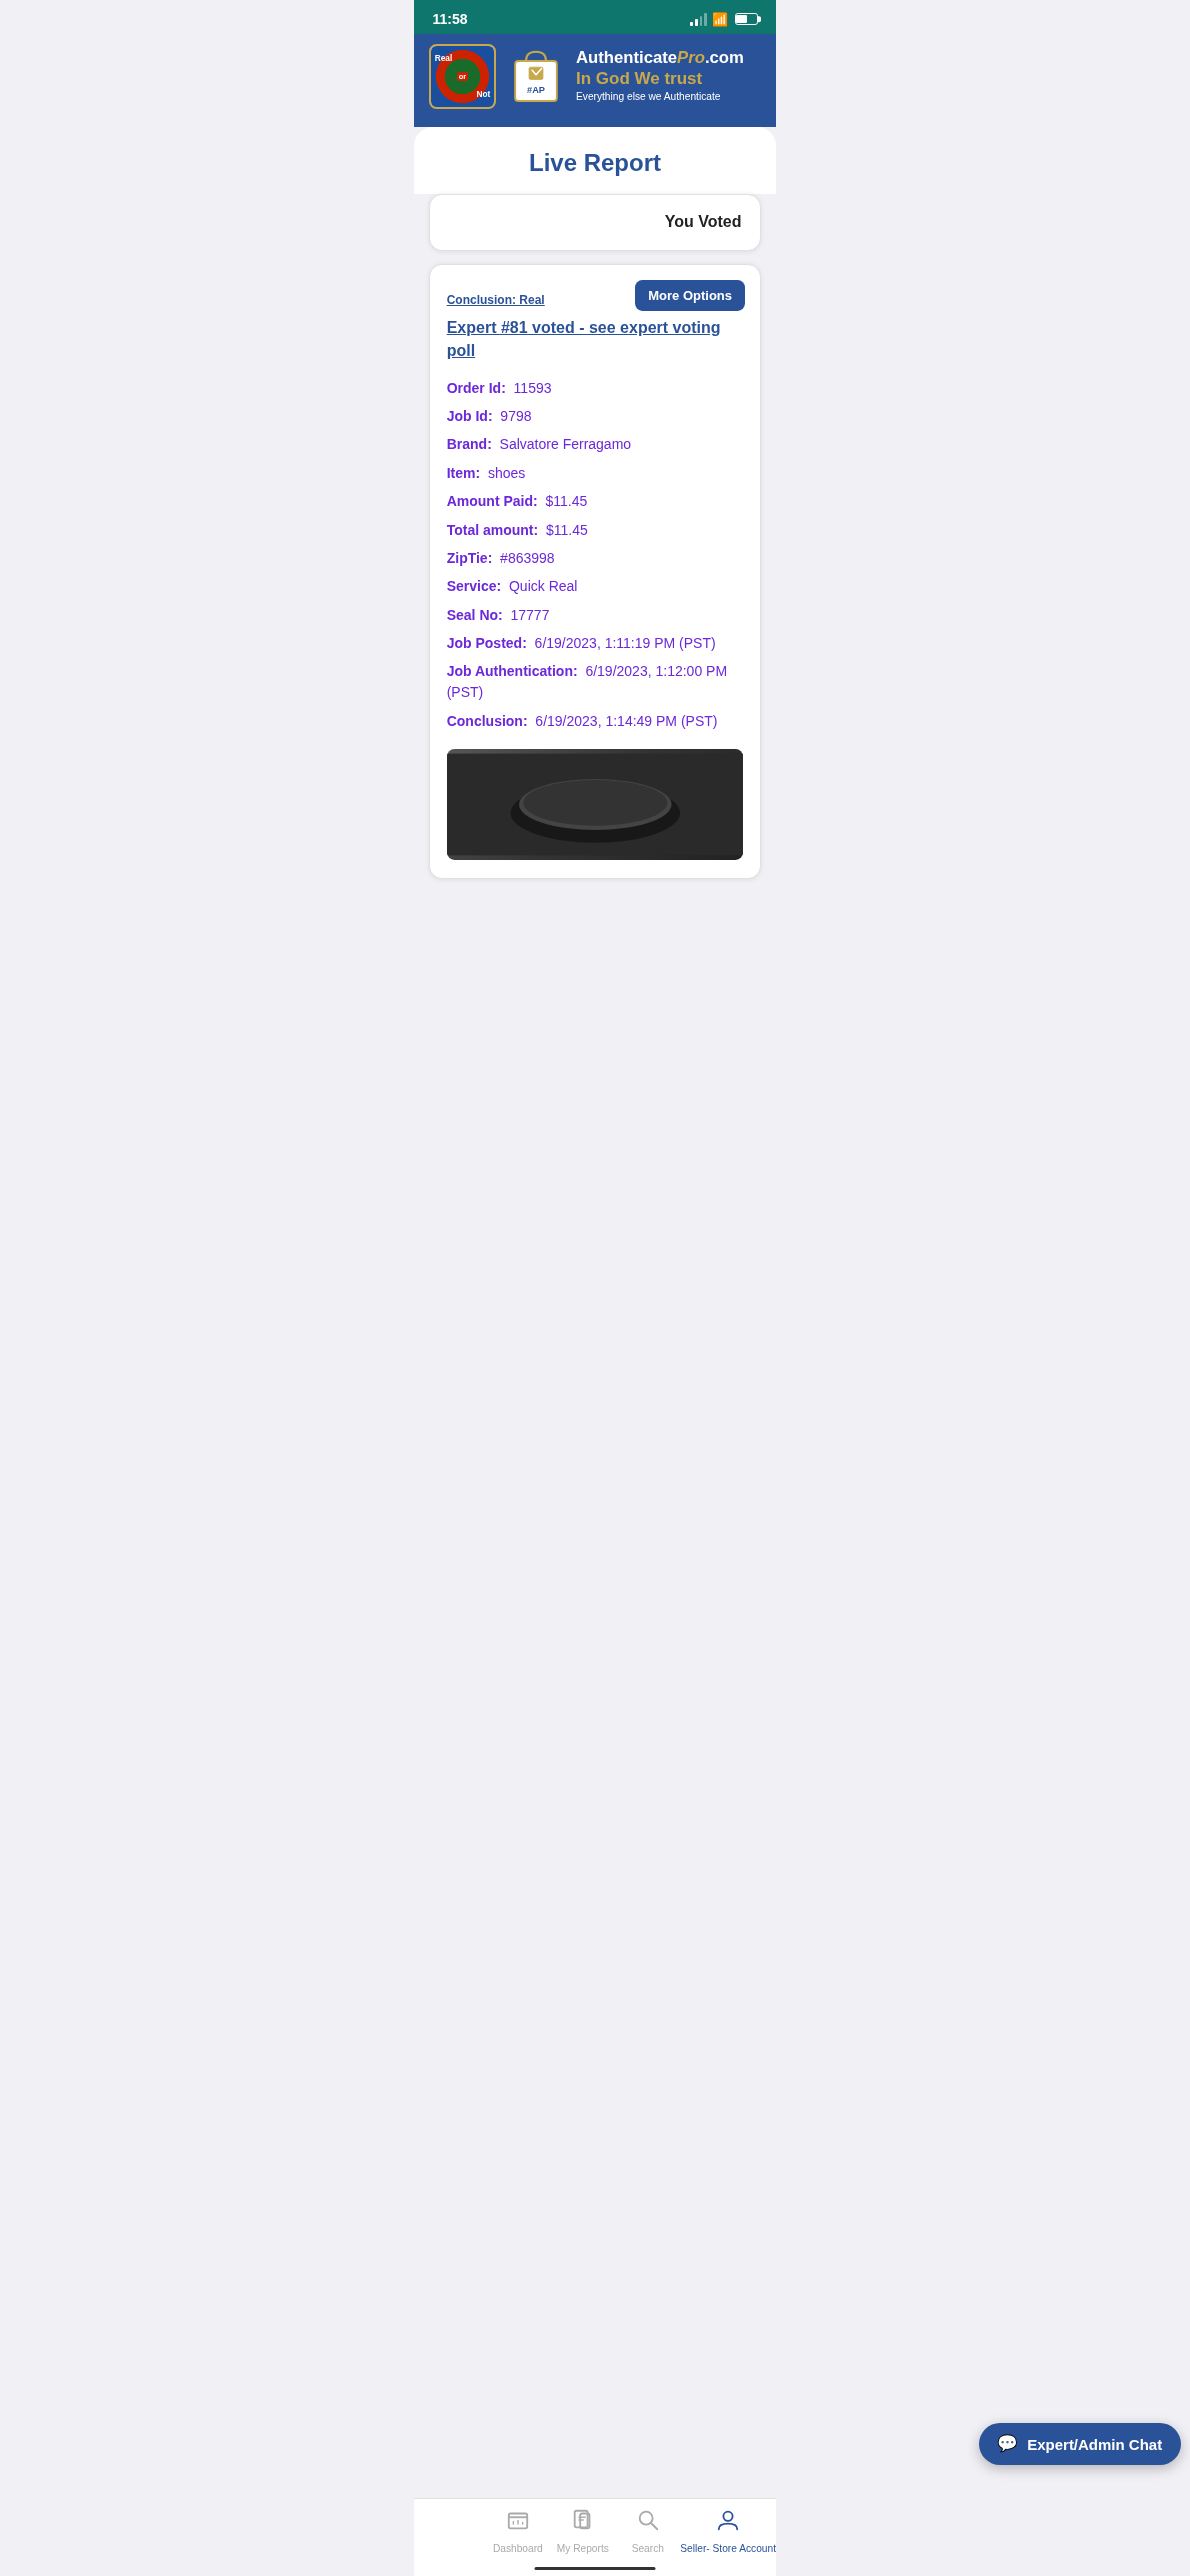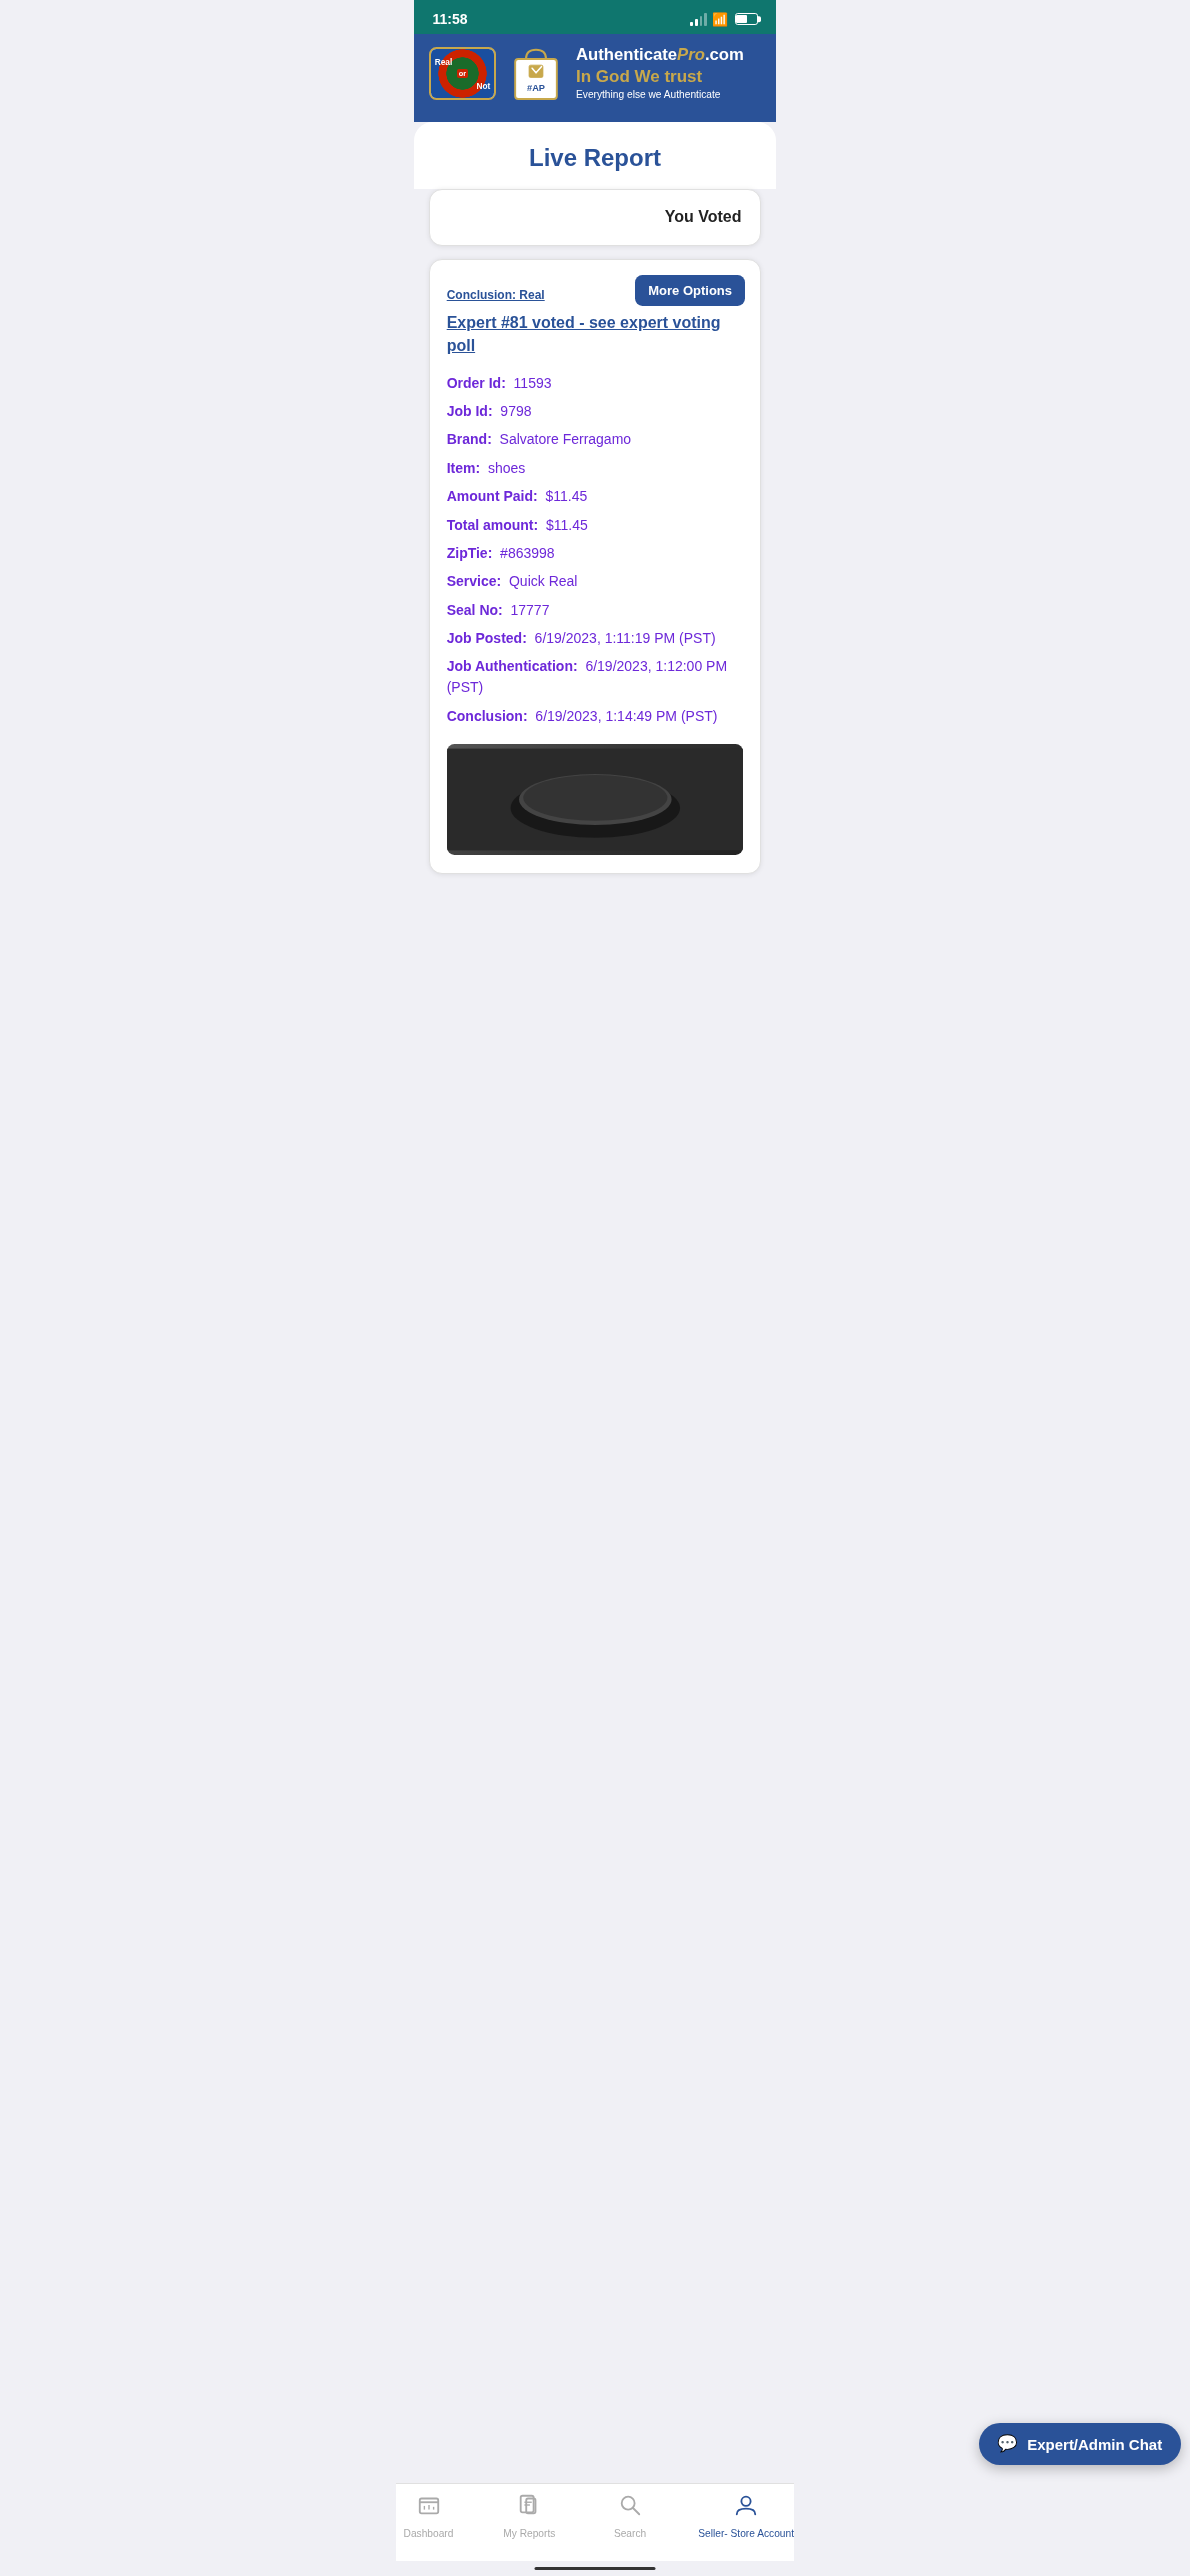--- a/index.html
+++ b/index.html
@@ -80,21 +80,21 @@
     
     .header {
       background: #2a5298;
       padding: 9.3px 15px 18.5px;
       display: flex;
       align-items: center;
       gap: 13px;
     }
     .logo-box {
       width: 67px;
-      height: 53px;
+      height: 65px;
       border: 2.3px solid #c8a84b;
       border-radius: 7.4px;
       background: white;
       display: flex;
       align-items: center;
       justify-content: center;
       overflow: hidden;
       flex-shrink: 0;
     }
     .logo-inner {
@@ -281,28 +281,28 @@
       cursor: pointer;
       z-index: 100;
     }
     .chat-bubble-icon {
       font-size: 16.7px;
     }
 
     
     .bottom-nav {
       position: fixed;
-      bottom: 15px;
+      bottom: 0;
       left: 50%;
       transform: translateX(-50%);
-      width: 398px;
+      width: 362px;
       background: white;
       border-top: 0.9px solid #e0e0e0;
       display: flex;
-      justify-content: space-between;
+      justify-content: flex-end;
       align-items: center;
       padding: 9.3px 0 22px;
     }
     .nav-item {
       display: flex;
       flex-direction: column;
       align-items: center;
       gap: 4.6px;
       cursor: pointer;
       min-width: 65px;

